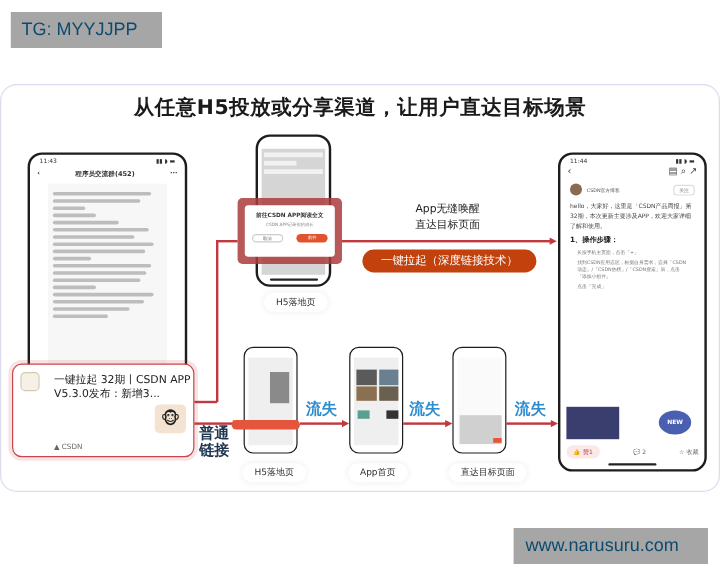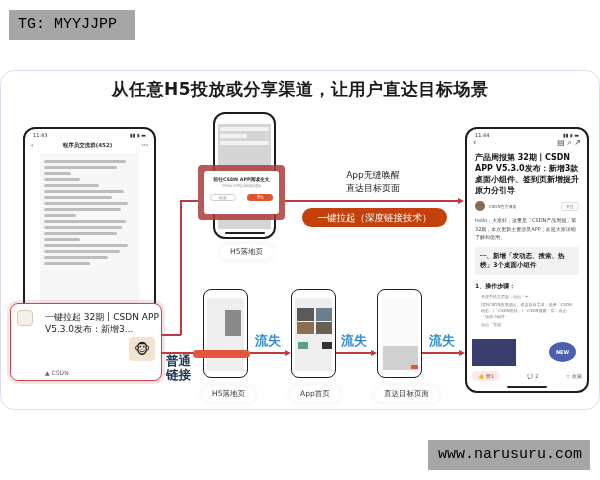--- a/index.html
+++ b/index.html
@@ -1,19 +1,19 @@
 <!DOCTYPE html>
 <html><head>
 <meta charset="utf-8">
 <style>
   * { box-sizing: border-box; margin: 0; padding: 0; }
   html, body { width: 600px; height: 480px; background: #ffffff; overflow: hidden; }
   body { position: relative; font-family: "DejaVu Sans", "Liberation Sans", sans-serif; color: #222; }
 
-  .wm { position: absolute; background: #a6a6a6; color: #000000; font-family: Liberation Mono, monospace; }
+  .wm { position: absolute; background: #a6a6a6; color: #0c4a6e; font-family: Liberation Sans, sans-serif; }
   .wm-top { left: 9px; top: 10px; width: 126px; height: 30px; font-size: 15px; line-height: 30px; padding-left: 9px; }
   .wm-bottom { left: 428px; top: 440px; width: 162px; height: 30px; font-size: 15px; line-height: 30px; padding-left: 10px; }
 
   .panel { position: absolute; left: 0; top: 70px; width: 600px; height: 340px; border: 1px solid #dcdcef; border-radius: 14px; background: #fff; }
   .title { position: absolute; left: 0; top: 78px; width: 600px; text-align: center; font-size: 17px; font-weight: bold; color: #1a1a1a; letter-spacing: 0.5px; }
 
   .phone { position: absolute; background: #fff; border: 2px solid #1d1d1d; border-radius: 12px; overflow: hidden; }
   .phone .status { display: flex; justify-content: space-between; font-size: 5px; padding: 3px 8px 0 8px; color: #333; }
   .phone .home-bar { position: absolute; left: 50%; bottom: 3px; width: 40px; height: 2px; margin-left: -20px; background: #222; border-radius: 2px; }
 
@@ -209,28 +209,26 @@
 
 <div class="phone" id="phone-result">
   <div class="status">
     <span>11:44</span>
     <span>▮▮ ◗ ▬</span>
   </div>
   <div class="res-back">
     <span>‹</span>
     <span><span>▤</span> <span>⌕</span> <span>↗</span></span>
   </div>
-  <div class="res-title">产品周报第 32期丨CSDN APP V5.3.0发布：新增3款桌面小组件、签到页新增提升原力分引导</div>
   <div class="res-author">
     <div class="avatar"></div>
     <span class="name">CSDN官方博客</span>
     <span class="follow">关注</span>
   </div>
   <div class="res-intro">hello，大家好，这里是「CSDN产品周报」第32期，本次更新主要涉及APP，欢迎大家详细了解和使用。</div>
-  <div class="res-quote">一、新增「发动态、搜索、热榜」3个桌面小组件</div>
   <div class="res-step">1、操作步骤：</div>
   <div class="res-list">长按手机主页面，点击「+」</div>
   <div class="res-list">找到CSDN应用选区，根据自身需求，选择「CSDN动态」/「CSDN热榜」/「CSDN搜索」后，点击「添加小组件」</div>
   <div class="res-list">点击「完成」</div>
   <div class="res-img"></div>
   <div class="res-img2">NEW</div>
   <div class="res-bottom">
     <span class="like-btn">👍 <span>赞1</span></span>
     <span>💬 <span>2</span></span>
     <span>☆ <span>收藏</span></span>

